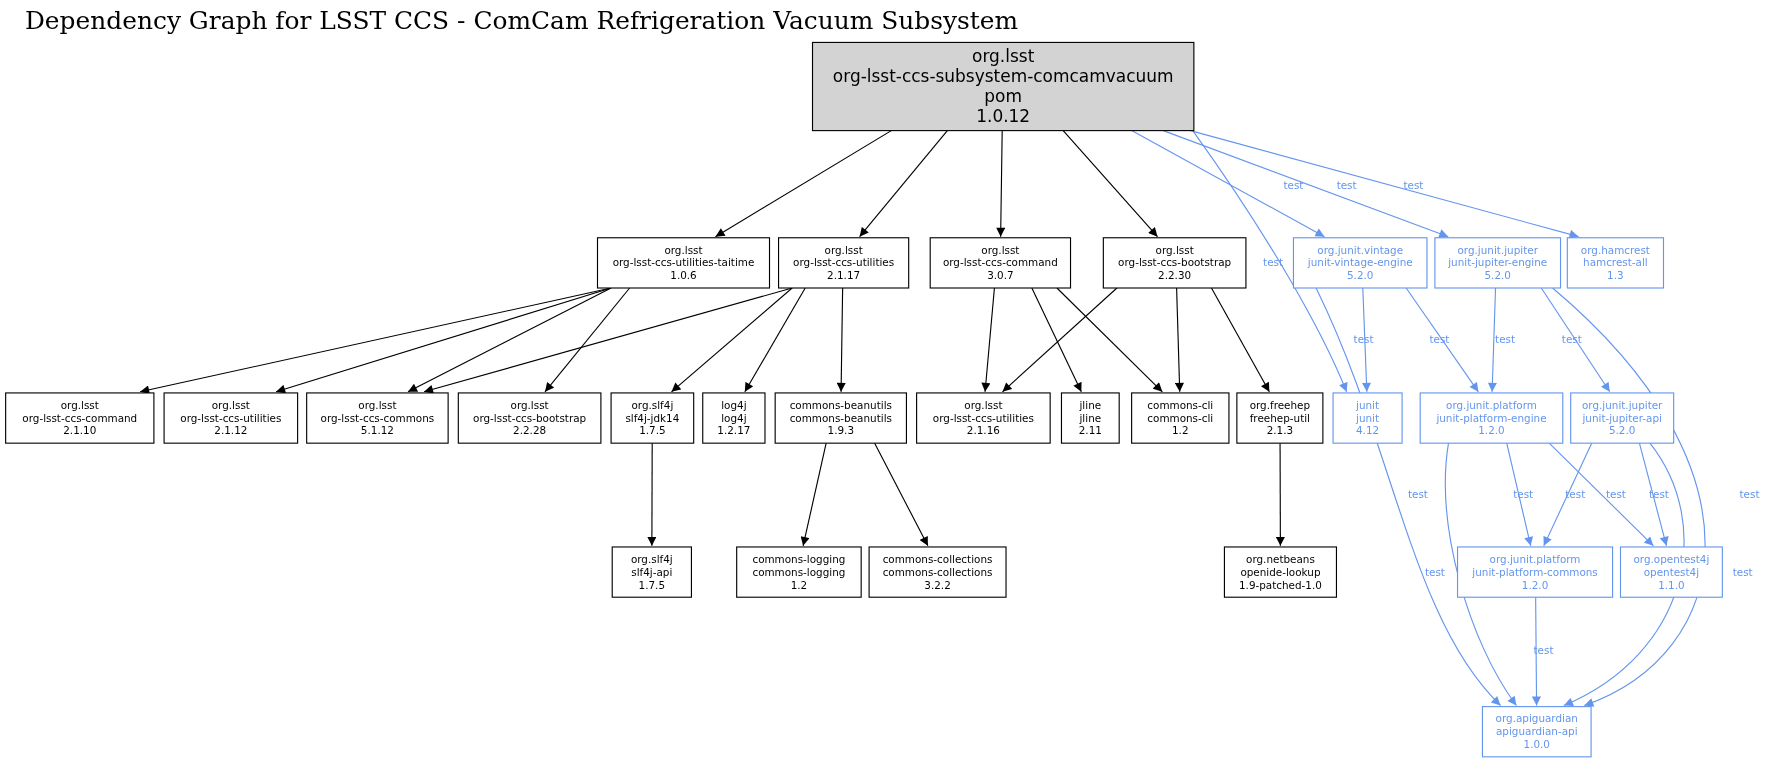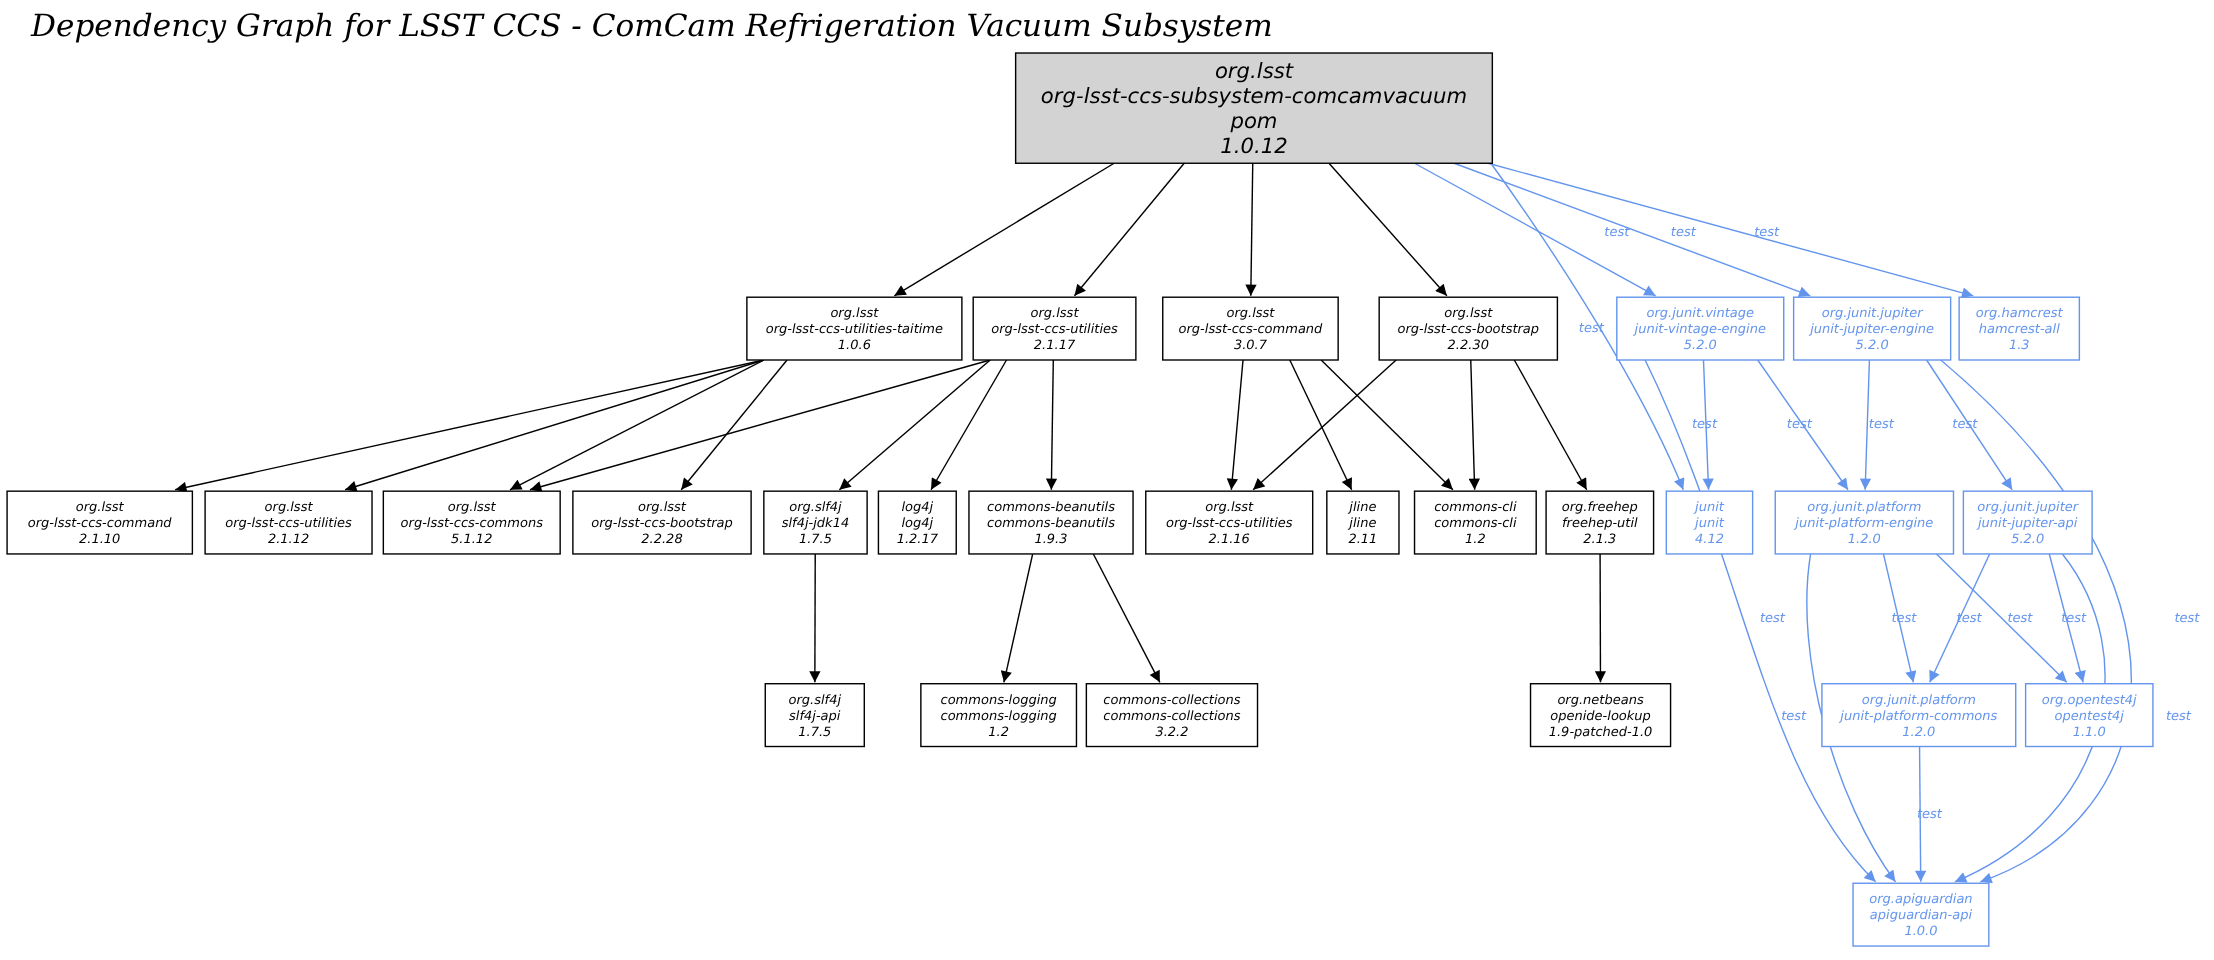--- a/index.html
+++ b/index.html
@@ -4,21 +4,21 @@
 <style>
   html, body {
     margin: 0;
     padding: 0;
     background: #ffffff;
     width: 1771px;
     height: 768px;
     overflow: hidden;
     font-family: "DejaVu Sans", sans-serif;
   }
-  .canvas { position: relative; width: 1771px; height: 768px; font-style: italic; }
+  .canvas { position: relative; width: 1771px; height: 768px; }
   svg { display: block; }
   .title {
     font-family: "DejaVu Serif", serif;
     font-size: 22px;
     fill: #000000;
   }
   .node-box { stroke-width: 1; }
   .node-box-root { fill: var(--root-fill, #d3d3d3); stroke: #000000; }
   .node-box-dep  { fill: var(--node-fill, #ffffff); stroke: #000000; }
   .node-box-test { fill: var(--node-fill, #ffffff); stroke: var(--test-color, #6495ed); }

